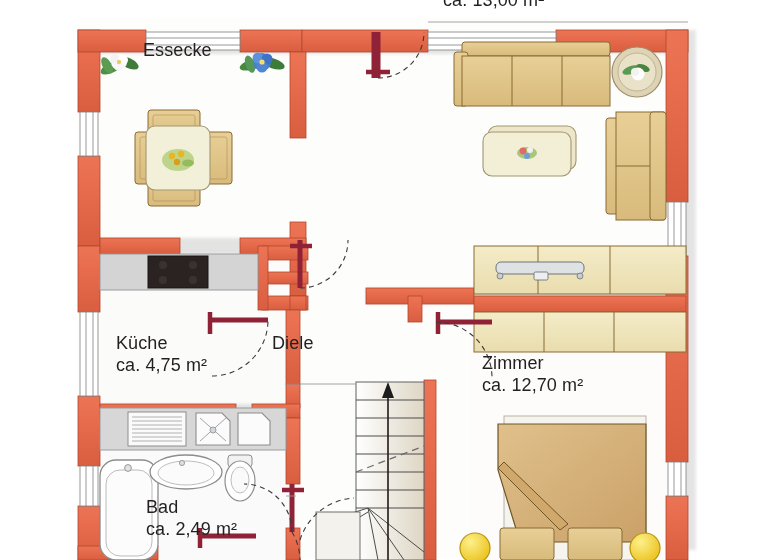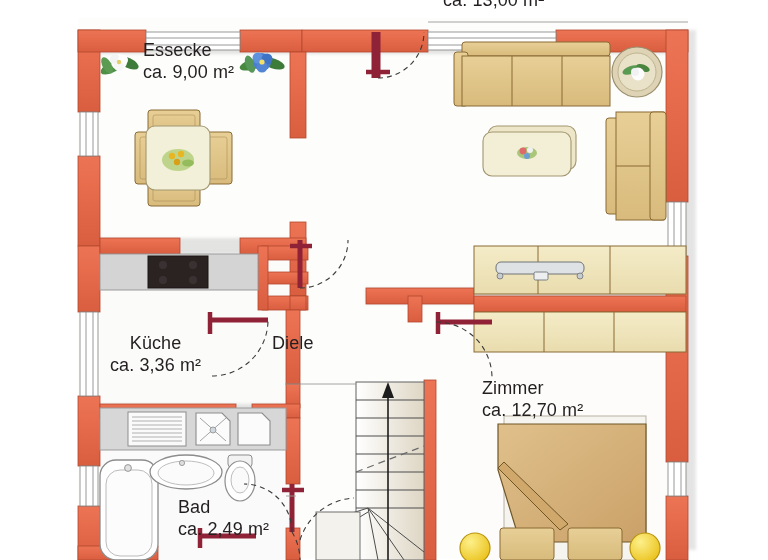--- a/index.html
+++ b/index.html
@@ -6,24 +6,24 @@
   body{width:768px;height:560px;overflow:hidden;
        font-family:"Liberation Sans","DejaVu Sans",sans-serif;}
   #stage{position:relative;width:768px;height:560px;background:#ef4444;}
   svg#plan{position:absolute;left:0;top:0;width:768px;height:560px;display:block;}
   .roomlabel{position:absolute;color:#231f20;font-size:18px;line-height:1.22;
              letter-spacing:.1px;white-space:nowrap;}
   .roomlabel .nm{display:block;}
   .roomlabel .ar{display:block;}
   .lbl-essecke{left:143px;top:40px;}
   .lbl-wohn{left:360px;top:172px;}
-  .lbl-kueche{left:110px;top:333px;text-align:center;}
+  .lbl-kueche{left:116px;top:333px;}
   .lbl-diele{left:272px;top:333px;}
-  .lbl-zimmer{left:482px;top:353px;margin-top:25px;}
-  .lbl-bad{left:146px;top:497px;margin-left:32px;}
+  .lbl-zimmer{left:482px;top:353px;}
+  .lbl-bad{left:146px;top:497px;}
   .lbl-top{left:443px;top:-10px;}
 </style>
 </head>
 <body>
 
 <div id="stage">
 
   <svg id="plan" viewBox="0 0 768 560">
     <defs>
       <linearGradient id="gWall" x1="0" y1="0" x2="0" y2="1">
@@ -414,29 +414,28 @@
       <line x1="286" y1="496" x2="296" y2="496"></line>
     </g>
   </svg>
 
   <div class="roomlabel lbl-top">
     <span class="ar">ca. 13,00 m²</span>
   </div>
 
   <div class="roomlabel lbl-essecke">
     <span class="nm">Essecke</span>
-    <span class="ar">ca. 9,00 m²</span>
   </div>
 
   <div class="roomlabel lbl-wohn">
   </div>
 
   <div class="roomlabel lbl-kueche">
     <span class="nm">Küche</span>
-    <span class="ar">ca. 3,36 m²</span>
+    <span class="ar">ca. 4,75 m²</span>
   </div>
 
   <div class="roomlabel lbl-diele">
     <span class="nm">Diele</span>
   </div>
 
   <div class="roomlabel lbl-zimmer">
     <span class="nm">Zimmer</span>
     <span class="ar">ca. 12,70 m²</span>
   </div>

